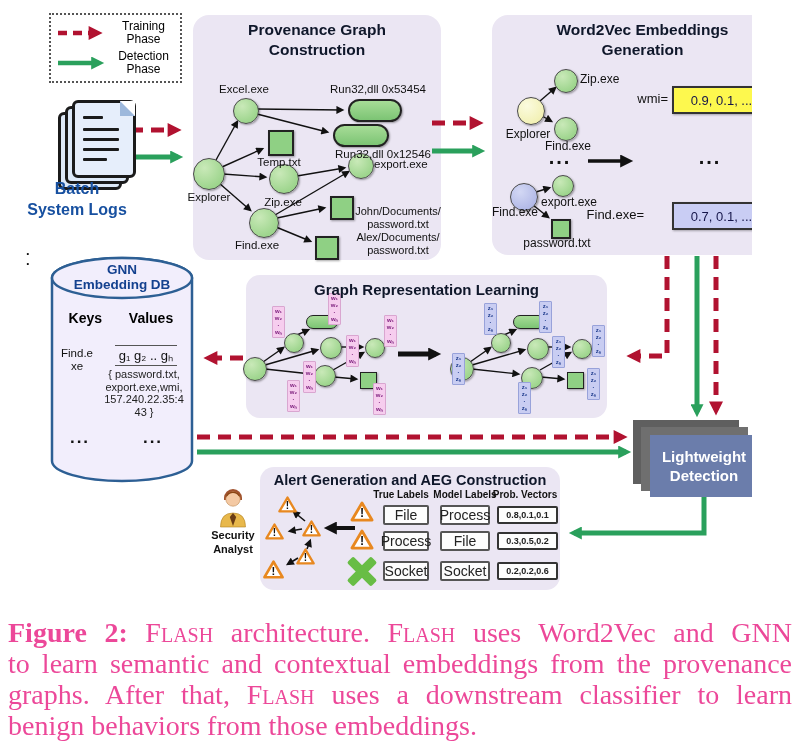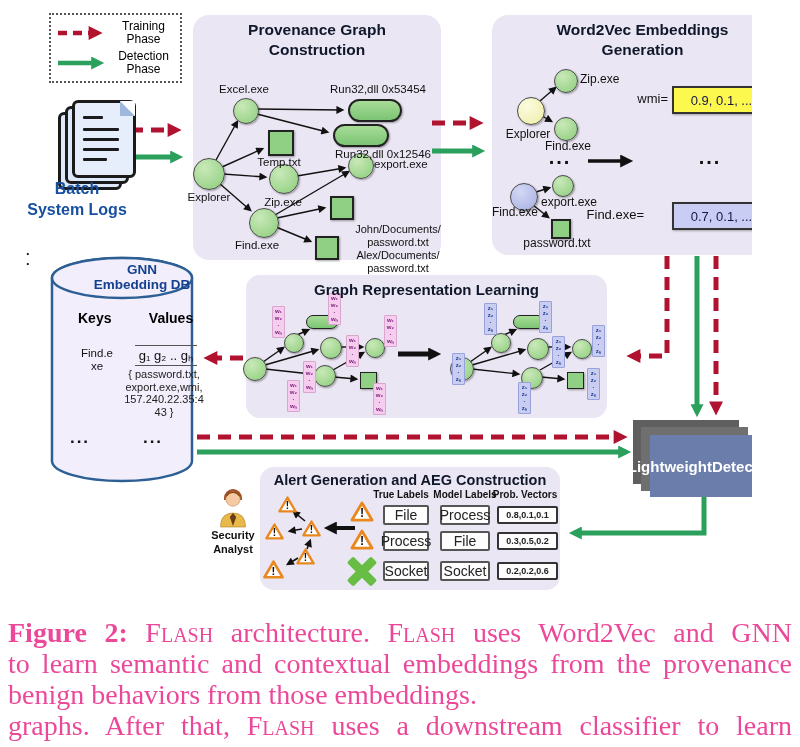--- a/index.html
+++ b/index.html
@@ -40,24 +40,24 @@
   #docs { position:absolute; left:58px; top:100px; width:84px; height:92px; z-index:3; }
   .page { position:absolute; width:58px; height:72px; background:#dde9f8; border:3px solid #1b1b1b; border-radius:6px; }
   .p3 { left:0; top:12px; } .p2 { left:7px; top:6px; } .p1 { left:14px; top:0; background:#e6eefb; }
   .fold { position:absolute; right:-2px; top:-2px; width:0; height:0;
           border-top:15px solid #ffffff; border-left:15px solid #9db8dc; }
   .ln { position:absolute; left:8px; height:3px; background:#1b1b1b; border-radius:1px; }
   #batch-label { position:absolute; left:7px; top:178px; width:140px; z-index:3; text-align:center;
                  font-weight:bold; font-size:16px; line-height:21px; color:#1750a0; }
 
   #dbsvg { position:absolute; left:50px; top:256px; z-index:1; }
-  .dbtext { position:absolute; z-index:4;margin-left:20px; }
+  .dbtext { position:absolute; z-index:4; }
 
   .clsbox { position:absolute; z-index:3; }
-  #cls-front { display:flex; flex-direction:row; align-items:center; justify-content:center;
+  #cls-front { display:flex; flex-direction:column; align-items:center; justify-content:center;
                color:#fff; font-weight:bold; font-size:15px; line-height:19px; }
 
   .albox { position:absolute; z-index:3; background:#fdfdfd; border:2px solid #555; border-radius:2px;
            display:flex; align-items:center; justify-content:center; font-size:14px; color:#222; }
   .albox.prob { border:2px solid #333; font-size:9px; font-weight:bold; }
   .alhead { position:absolute; z-index:4; font-weight:bold; font-size:10px; color:#111; text-align:center; }
 
   .gx { position:absolute; z-index:3; width:32px; height:32px; }
   .gx::before, .gx::after { content:''; position:absolute; left:-1px; top:12px; width:34px; height:9px;
                             background:#68bd45; border-radius:2px; }
@@ -213,21 +213,21 @@
   <div class="nsq" style="left:330px;top:196px;width:20px;height:20px;"></div>
   <div class="nsq" style="left:315px;top:236px;width:20px;height:20px;"></div>
   <div class="lbl" style="left:212px;top:83px;width:64px;">Excel.exe</div>
   <div class="lbl" style="left:325px;top:83px;width:106px;">Run32,dll 0x53454</div>
   <div class="lbl" style="left:330px;top:148px;width:106px;">Run32,dll 0x12546</div>
   <div class="lbl" style="left:246px;top:156px;width:66px;">Temp.txt</div>
   <div class="lbl" style="left:182px;top:191px;width:54px;">Explorer</div>
   <div class="lbl" style="left:258px;top:196px;width:50px;">Zip.exe</div>
   <div class="lbl left" style="left:374px;top:158px;width:64px;">export.exe</div>
   <div class="lbl" style="left:228px;top:239px;width:58px;">Find.exe</div>
-  <div class="lbl" style="left:350px;top:223px;width:96px;line-height:13px;font-size:11px;">
+  <div class="lbl" style="left:350px;top:205px;width:96px;line-height:13px;font-size:11px;">
     <div>John/Documents/</div>
     <div>password.txt</div>
     <div>Alex/Documents/</div>
     <div>password.txt</div>
   </div>
 
   <div class="panel" style="left:492px;top:15px;width:301px;height:240px;"></div>
   <div class="ptitle" style="left:502px;top:20px;width:281px;">
     <div>Word2Vec Embeddings</div>
     <div>Generation</div>
@@ -254,21 +254,21 @@
   <div class="dots" style="left:26px;top:246px;font-size:13px;line-height:10px;white-space:pre;">.
 .</div>
   <svg id="dbsvg" width="144" height="228">
     <path d="M2 22 A70 20 0 0 1 142 22 L142 205 A70 20 0 0 1 2 205 Z" fill="#f2eefc" stroke="#2d5f94" stroke-width="2.5"></path>
     <ellipse cx="72" cy="22" rx="70" ry="20" fill="#f2eefc" stroke="#2d5f94" stroke-width="2.5"></ellipse>
   </svg>
   <div class="dbtext" style="left:58px;top:262px;width:128px;text-align:center;font-weight:bold;font-size:13.5px;line-height:15px;color:#14418f;">
     <div>GNN</div>
     <div>Embedding DB</div>
   </div>
-  <div class="dbtext" style="left:58px;top:310px;width:44px;font-weight:bold;font-size:14px;color:#000;text-align:left;">Keys</div>
+  <div class="dbtext" style="left:58px;top:310px;width:44px;font-weight:bold;font-size:14px;color:#000;text-align:right;">Keys</div>
   <div class="dbtext" style="left:118px;top:310px;width:66px;font-weight:bold;font-size:14px;color:#000;text-align:center;">Values</div>
   <div class="dbtext" style="left:54px;top:347px;width:46px;font-size:11.5px;color:#111;text-align:center;line-height:13px;">
     <div>Find.e</div>
     <div>xe</div>
   </div>
   <div class="dbtext" style="left:104px;top:345px;width:84px;text-align:center;">
     <span class="gvec">g₁ g₂ .. gₕ</span>
   </div>
   <div class="dbtext" style="left:98px;top:368px;width:92px;font-size:11px;line-height:12.5px;color:#222;text-align:center;">
     <div>{ password.txt,</div>
@@ -447,15 +447,15 @@
       <div>z₁</div>
       <div>z₂</div>
       <div>·</div>
       <div>zₙ</div>
     </div>
   </div>
 
 <div id="caption">
     <div class="cap-line"><span class="cap-b">Figure 2: </span><span class="cap-sc">Flash</span><span> architecture. </span><span class="cap-sc">Flash</span><span> uses Word2Vec and GNN</span></div>
     <div class="cap-line"><span>to learn semantic and contextual embeddings from the provenance</span></div>
+    <div class="cap-line"><span>graphs. After that, </span><span class="cap-sc">Flash</span><span> uses a downstream classifier to learn</span></div>
     <div class="cap-line last"><span>benign behaviors from those embeddings.</span></div>
-    <div class="cap-line"><span>graphs. After that, </span><span class="cap-sc">Flash</span><span> uses a downstream classifier to learn</span></div>
   </div>
 
 </body></html>

